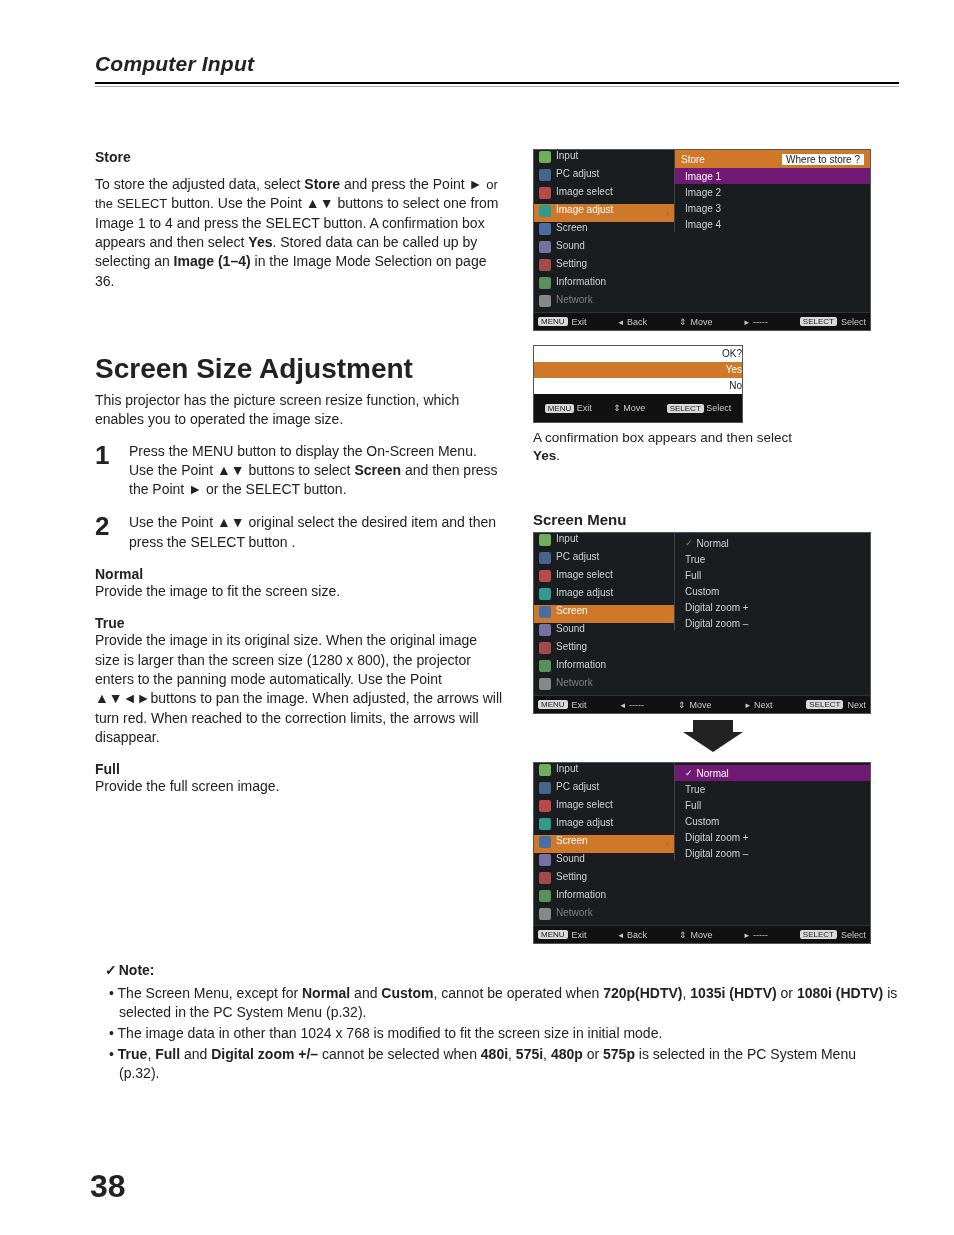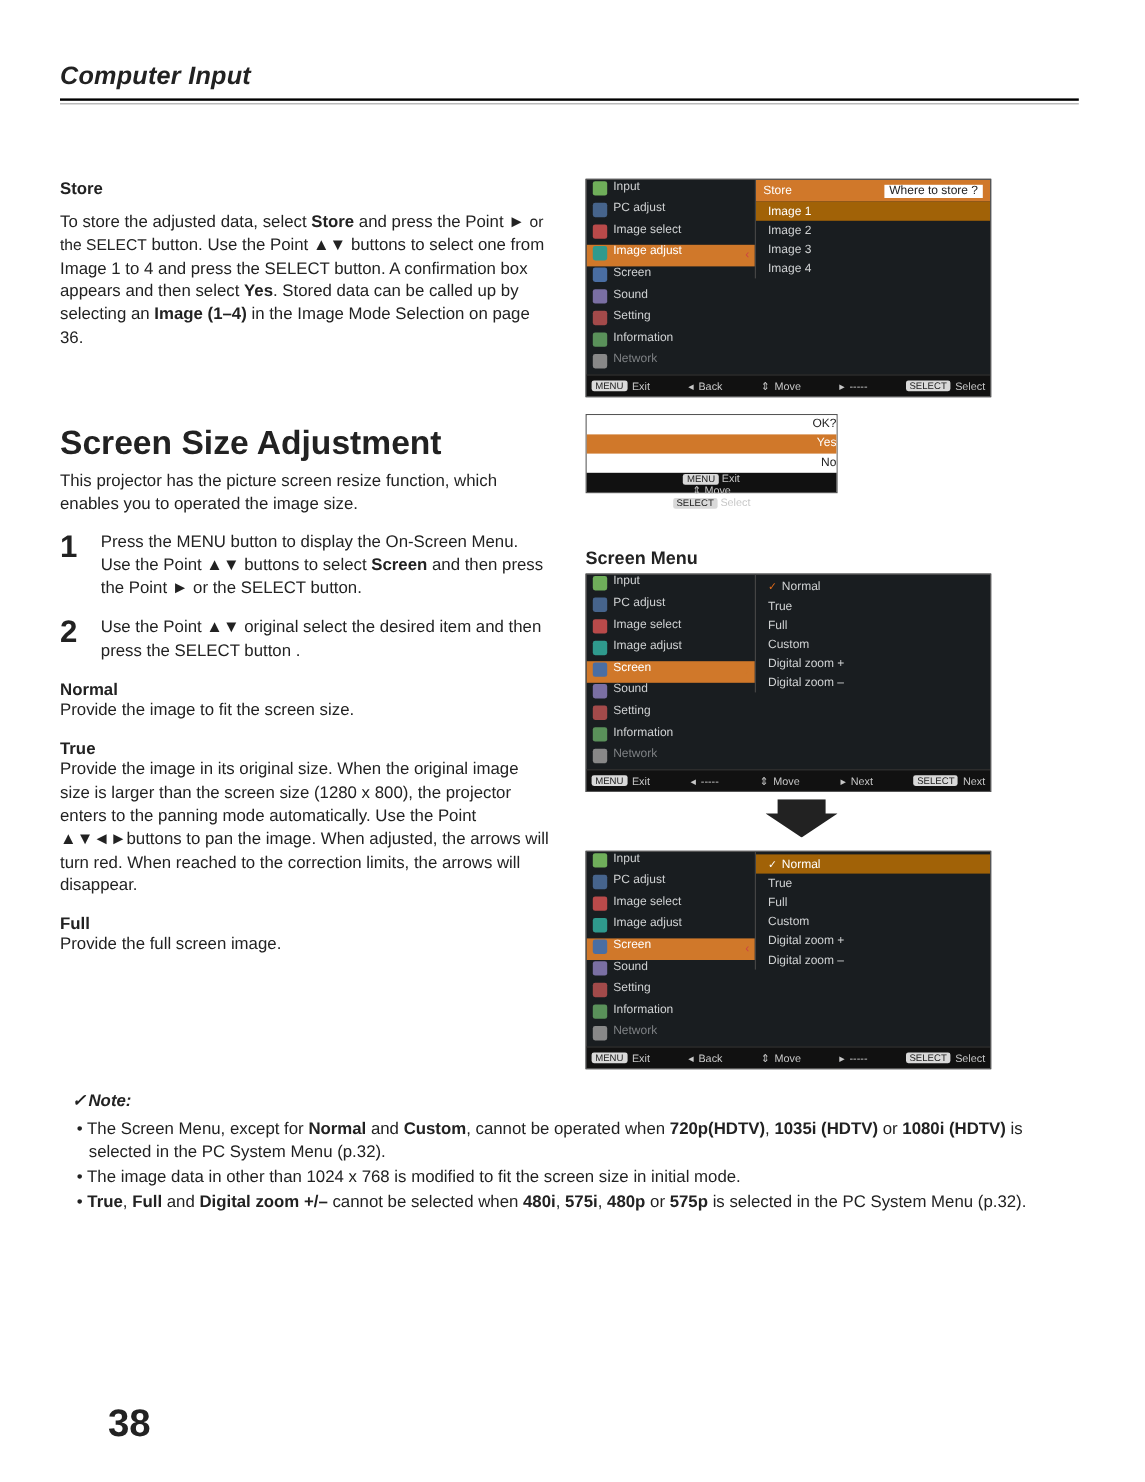--- a/index.html
+++ b/index.html
@@ -1,17 +1,17 @@
 <!DOCTYPE html>
 <html><head>
 <meta charset="utf-8">
 <style>
   * { box-sizing: border-box; margin: 0; padding: 0; }
   html, body { width: 954px; font-family: Arial, Helvetica, sans-serif; color: #222; background: #fff; }
-  .page { width: 954px; height: 1235px; position: relative; padding: 52px 55px 40px 50px; }
+  .page { width: 954px; height: 1235px; position: relative; padding: 52px 55px 40px 95px; }
 
   
   .header-title { font-weight: bold; font-size: 21px; font-style: italic; letter-spacing: .2px; margin-bottom: 6px; }
   .header-rule { height: 2px; background: #000; margin-bottom: 2px; }
   .header-rule-thin { height: 1px; background: #aaa; }
 
   .columns { display: flex; margin-top: 62px; gap: 28px; }
   .col-left { width: 410px; flex: none; }
   .col-right { width: 360px; flex: none; }
 
@@ -34,43 +34,43 @@
   .osd-box { border: 1px solid #555; background: #191d20; width: 338px; font-size: 10px; color: #cfd1d2; }
   .osd-top { position: relative; }
   .osd-rows { width: 140px; }
   .osd-row { display:flex; height:18px; padding-left:4px; gap:4px;}
   .osd-row.hl { background: #d0782a; color:#fff; }
   .osd-row.dark { color:#7e8184; }
   .osd-ico { width:14px; height:14px; display:inline-flex; align-items:center; justify-content:center; }
   .osd-sub { position:absolute; left:140px; top:0; width:calc(100% - 140px); border-left:1px solid #444;}
   .osd-sub-header { background:#d0782a; color:#fff; height:18px; display:flex; align-items:center; padding:0 6px; justify-content:space-between;}
   .osd-sub-list .it { height:16px; display:flex; align-items:center; padding-left:10px; color:#cfd1d2;}
-  .osd-sub-list .it.sel { background:#a16207; color:#fff;}
+  .osd-sub-list .it.sel { background:#701a75; color:#fff;}
   .osd-sub-list .it .chk { color:#e06a1a; margin-right:4px; font-size:9px;}
   .osd-nav { background:#111; height:18px; display:flex; align-items:center; color:#c8c8c8; font-size:9px; padding:0 4px; justify-content:space-between; border-top:1px solid #333;}
   .osd-nav .grp { display:flex; gap:4px; align-items:center;}
   .key { background:#d9d9d9; color:#222; border-radius:2px; padding:0 3px; font-size:8px; }
   .osd-chevron { position:absolute; left:132px; font-size:10px;}
 
   .confirm-box { border: 1px solid #555; width: 210px; margin-top: 14px; font-size: 10px; }
   .confirm-body { background:#fff; }
   .confirm-row { text-align:right; height:16px; line-height:16px; color:#222; }
   .confirm-row.sel { background:#d0782a; color:#fff; }
-  .confirm-nav { background:#111; height:16px; display:flex; align-items:center; justify-content:space-around; color:#c8c8c8; font-size:9px;flex-direction:column; }
+  .confirm-nav { background:#111; height:28px; display:flex; align-items:center; justify-content:space-around; color:#c8c8c8; font-size:9px; }
 
   .caption { font-size: 13.5px; line-height:1.35; margin-top: 6px; width: 260px;}
   .caption b { font-weight: bold; }
 
   .screen-menu-h { font-weight: bold; font-size: 15px; margin-top: 46px; margin-bottom: 4px;}
 
   .down-arrow { text-align:center; font-size:38px; line-height:1; margin:6px 0 4px 0; }
 
   
   .notes { margin-top: 18px; clear: both; padding: 0 0 0 10px; }
-  .note-h { font-size: 14px; font-weight: bold; font-style: italic; }
+  .note-h { font-size: 14px; font-weight: bold; }
   .note-h .chk { color:#222; margin-right:2px;}
   .note-list { margin-top:6px; list-style:none; }
   .note-list li { font-size: 14px; line-height: 1.35; padding-left: 14px; text-indent: -10px; margin-bottom: 2px; }
   .note-list li::before { content: "• "; }
 
   .page-num { position:absolute; left: 90px; bottom: 30px; font-size: 32px; font-weight: bold; }
 
   
   .ic { width:12px; height:12px; border-radius:2px; display:inline-block; }
   .ic-input { background:#6fae5a;} .ic-pc { background:#46648c;} .ic-imgsel { background:#b94a4a;}
@@ -226,20 +226,23 @@
           <div class="confirm-row sel">Yes</div>
           <div class="confirm-row">No</div>
         </div>
         <div class="confirm-nav">
           <span class="grp"><span class="key">MENU</span> <span>Exit</span></span>
           <span class="grp"><span>⇕</span> <span>Move</span></span>
           <span class="grp"><span class="key">SELECT</span> <span>Select</span></span>
         </div>
       </div>
 
+      <p class="caption">
+        <span>A confirmation box appears and then select </span><b>Yes</b><span>.</span>
+      </p>
 
       <div class="screen-menu-h">Screen Menu</div>
 
       <div class="osd-box">
         <div class="osd-top">
           <div class="osd-rows">
             <div class="osd-row">
                 <span class="osd-ico">
                   <span class="ic ic-input"></span>
                 </span>

